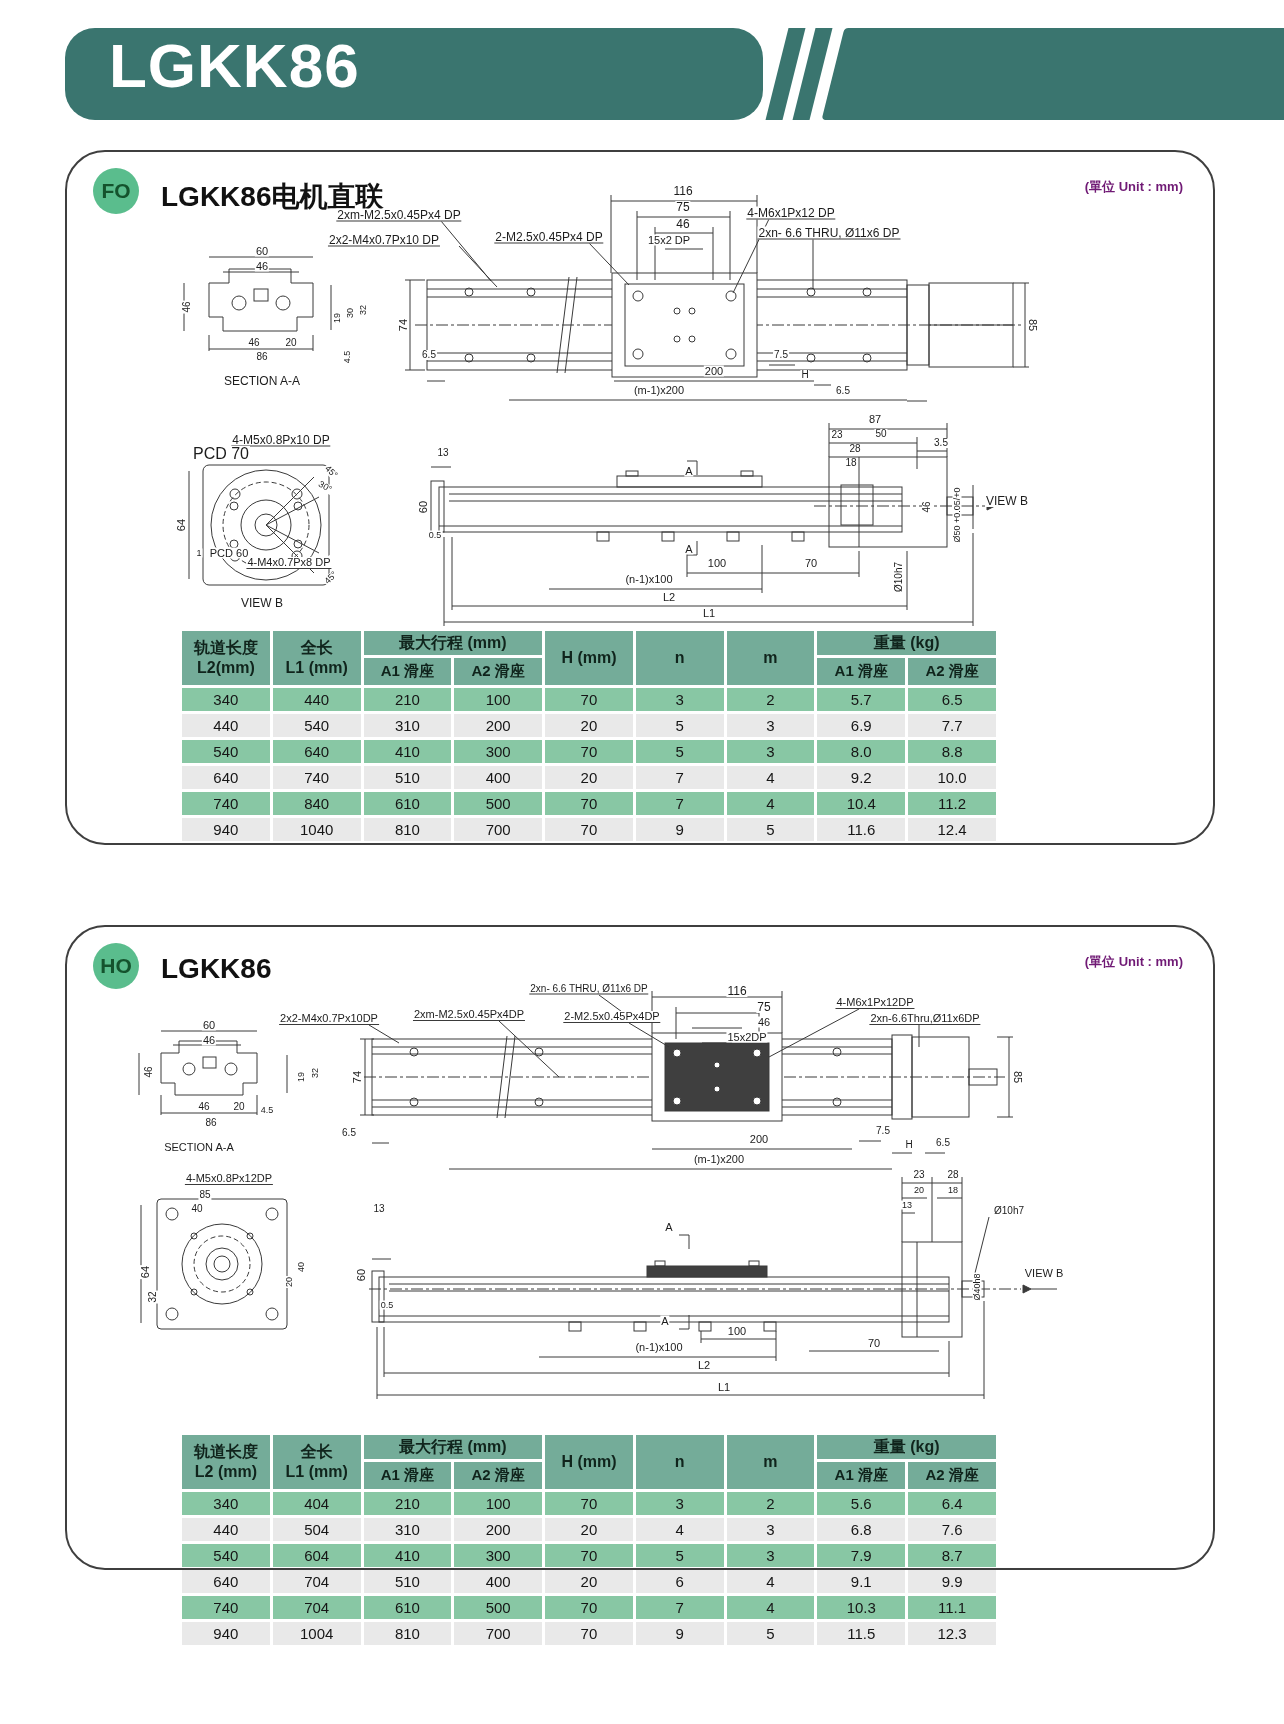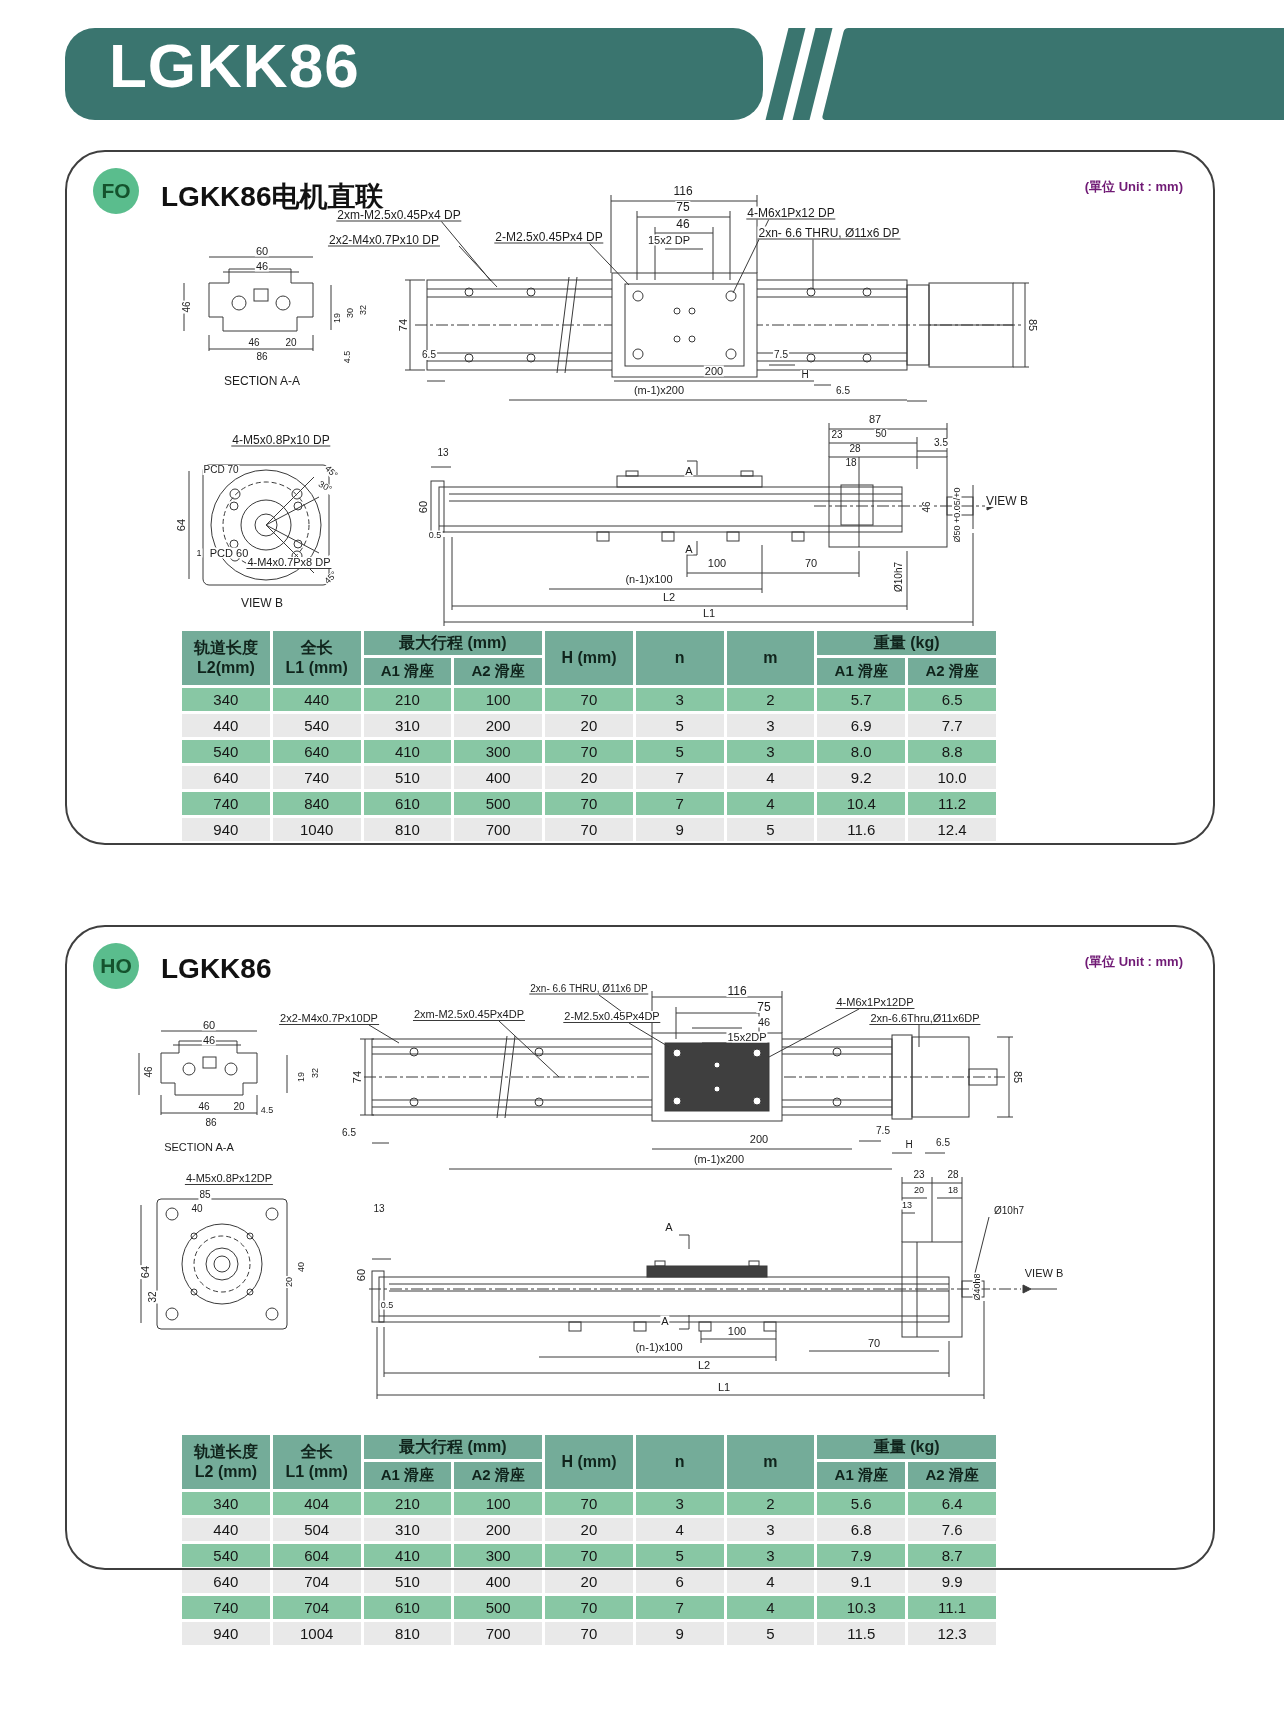--- a/index.html
+++ b/index.html
@@ -236,21 +236,21 @@
         <span class="ann" style="left: 590px; top: 205px; font-size: 11px; transform: translate(-50%, -50%) rotate(0deg);">(m-1)x200</span>
         <span class="ann" style="left: 736px; top: 190px; font-size: 10px; transform: translate(-50%, -50%) rotate(0deg);">H</span>
         <span class="ann" style="left: 774px; top: 206px; font-size: 10px; transform: translate(-50%, -50%) rotate(0deg);">6.5</span>
         <span class="ann" style="left: 806px; top: 234px; font-size: 11px; transform: translate(-50%, -50%) rotate(0deg);">87</span>
         <span class="ann" style="left: 768px; top: 250px; font-size: 10px; transform: translate(-50%, -50%) rotate(0deg);">23</span>
         <span class="ann" style="left: 812px; top: 249px; font-size: 10px; transform: translate(-50%, -50%) rotate(0deg);">50</span>
         <span class="ann" style="left: 786px; top: 264px; font-size: 10px; transform: translate(-50%, -50%) rotate(0deg);">28</span>
         <span class="ann" style="left: 782px; top: 278px; font-size: 10px; transform: translate(-50%, -50%) rotate(0deg);">18</span>
         <span class="ann" style="left: 872px; top: 258px; font-size: 10px; transform: translate(-50%, -50%) rotate(0deg);">3.5</span>
         <span class="ann u" style="left: 212px; top: 255px; font-size: 12px; transform: translate(-50%, -50%) rotate(0deg);">4-M5x0.8Px10 DP</span>
-        <span class="ann" style="left: 152px; top: 285px; font-size: 10px; transform: translate(-50%, -50%) rotate(0deg);">PCD 70</span>
+        <span class="ann" style="left: 152px; top: 269px; font-size: 16px; transform: translate(-50%, -50%) rotate(0deg);">PCD 70</span>
         <span class="ann" style="left: 374px; top: 268px; font-size: 10px; transform: translate(-50%, -50%) rotate(0deg);">13</span>
         <span class="ann" style="left: 262px; top: 287px; font-size: 9px; transform: translate(-50%, -50%) rotate(45deg);">45°</span>
         <span class="ann" style="left: 256px; top: 302px; font-size: 9px; transform: translate(-50%, -50%) rotate(30deg);">30°</span>
         <span class="ann" style="left: 256px; top: 378px; font-size: 9px; transform: translate(-50%, -50%) rotate(-30deg);">30°</span>
         <span class="ann" style="left: 262px; top: 393px; font-size: 9px; transform: translate(-50%, -50%) rotate(-45deg);">45°</span>
         <span class="ann" style="left: 112px; top: 340px; font-size: 11px; transform: translate(-50%, -50%) rotate(-90deg);">64</span>
         <span class="ann" style="left: 130px; top: 368px; font-size: 9px; transform: translate(-50%, -50%) rotate(0deg);">1</span>
         <span class="ann" style="left: 354px; top: 322px; font-size: 11px; transform: translate(-50%, -50%) rotate(-90deg);">60</span>
         <span class="ann" style="left: 366px; top: 350px; font-size: 9px; transform: translate(-50%, -50%) rotate(0deg);">0.5</span>
         <span class="ann" style="left: 620px; top: 286px; font-size: 11px; transform: translate(-50%, -50%) rotate(0deg);">A</span>

